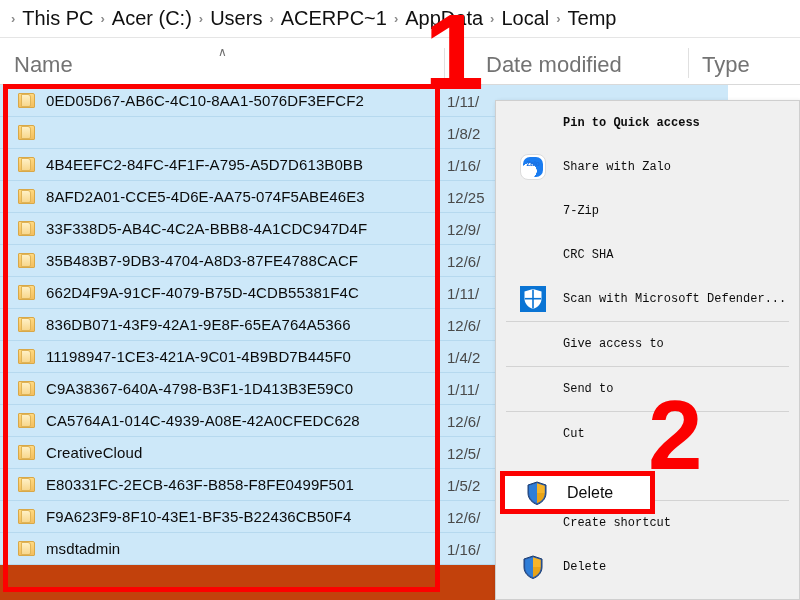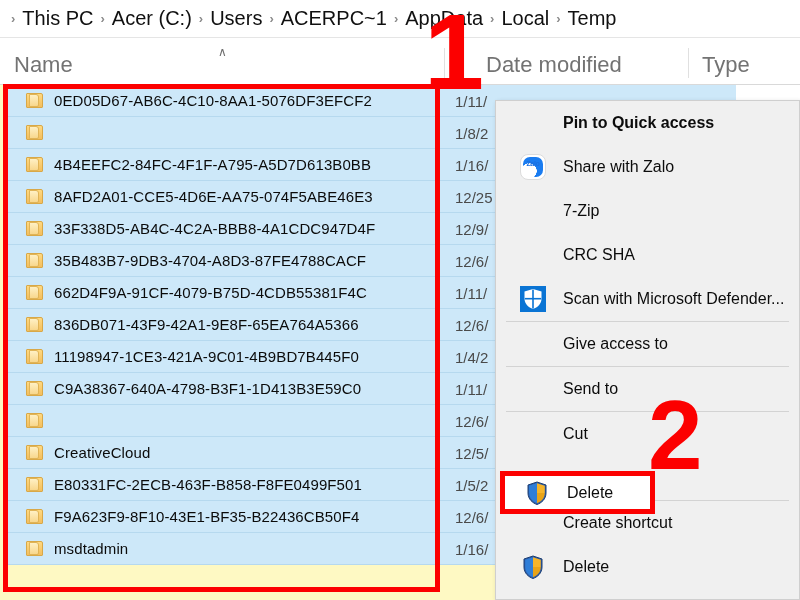--- a/index.html
+++ b/index.html
@@ -37,21 +37,21 @@
     position:absolute;top:10px;height:30px;width:1px;background:#e0e0e0;
   }
   #sort-caret{
     position:absolute;left:218px;top:8px;color:#6f6f6f;font-size:12px;
     line-height:1;user-select:none;
   }
 
   
   #file-list{
     position:absolute;left:0;top:85px;width:728px;height:515px;
-    background:#fef9c3;overflow:hidden;padding-left:8px;
+    background:#c2410c;overflow:hidden;
   }
   .row{
     position:relative;height:32px;box-sizing:border-box;
     display:flex;align-items:center;
     background:#cde8f9;
     border-bottom:1px solid #b6d9ef;
   }
   .folder-icon{
     flex:0 0 auto;width:18px;height:15px;margin-left:18px;margin-right:10px;
     position:relative;
@@ -80,21 +80,21 @@
     position:absolute;left:495px;top:100px;width:305px;height:500px;
     background:#f0f0f0;border:1px solid #cfcfcf;box-sizing:border-box;
     box-shadow:2px 2px 5px rgba(0,0,0,0.20);
     overflow:hidden;
   }
   .mi{
     position:relative;height:44px;display:flex;align-items:center;
     box-sizing:border-box;
   }
   .mi .mlabel{
-    font-size:16px;color:#0c0c0c;white-space:nowrap;margin-left:67px;
+    font-size:12px;color:#0c0c0c;white-space:nowrap;margin-left:67px;font-family:Liberation Mono, monospace;
   }
   .mi.bold .mlabel{font-weight:bold;}
   .mi .micon{
     position:absolute;left:24px;top:50%;transform:translateY(-50%);
     width:26px;height:26px;
   }
   .msep{
     height:1px;background:#d3d3d3;margin:0 10px;
   }
 
@@ -257,20 +257,21 @@
         <span class="front"></span>
       </span>
       <span class="fname">C9A38367-640A-4798-B3F1-1D413B3E59C0</span>
       <span class="fdate">1/11/</span>
     </div>
     <div class="row">
       <span class="folder-icon">
         <span class="back"></span>
         <span class="front"></span>
       </span>
+      <span class="fname">CA5764A1-014C-4939-A08E-42A0CFEDC628</span>
       <span class="fdate">12/6/</span>
     </div>
     <div class="row">
       <span class="folder-icon">
         <span class="back"></span>
         <span class="front"></span>
       </span>
       <span class="fname">CreativeCloud</span>
       <span class="fdate">12/5/</span>
     </div>

